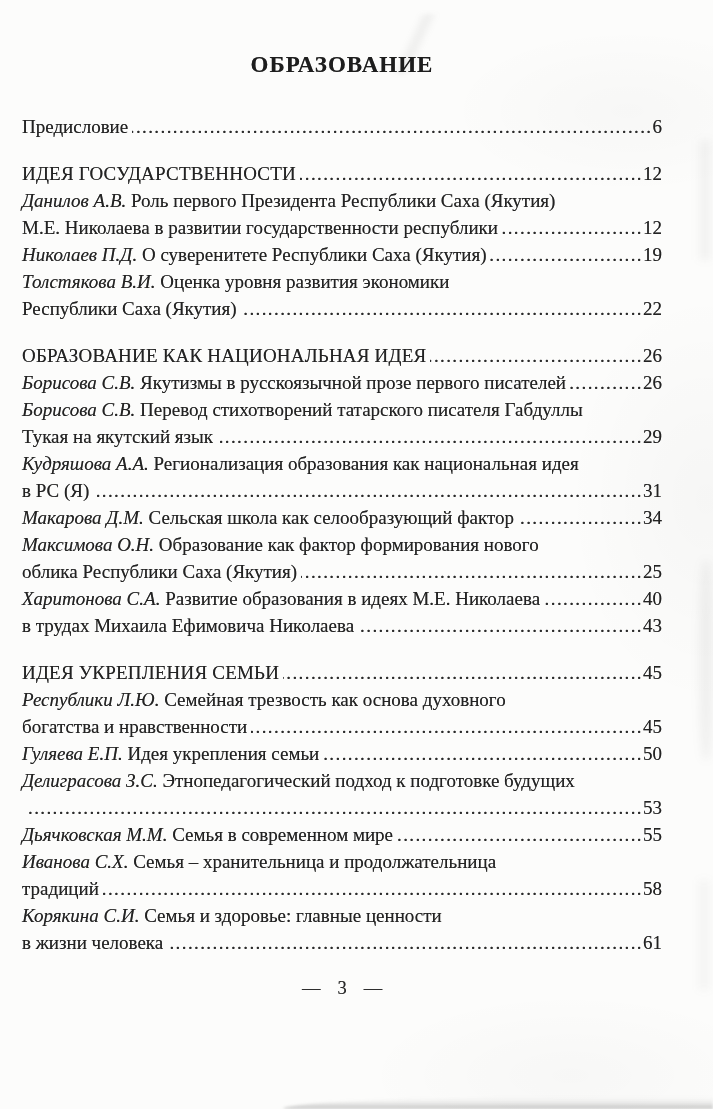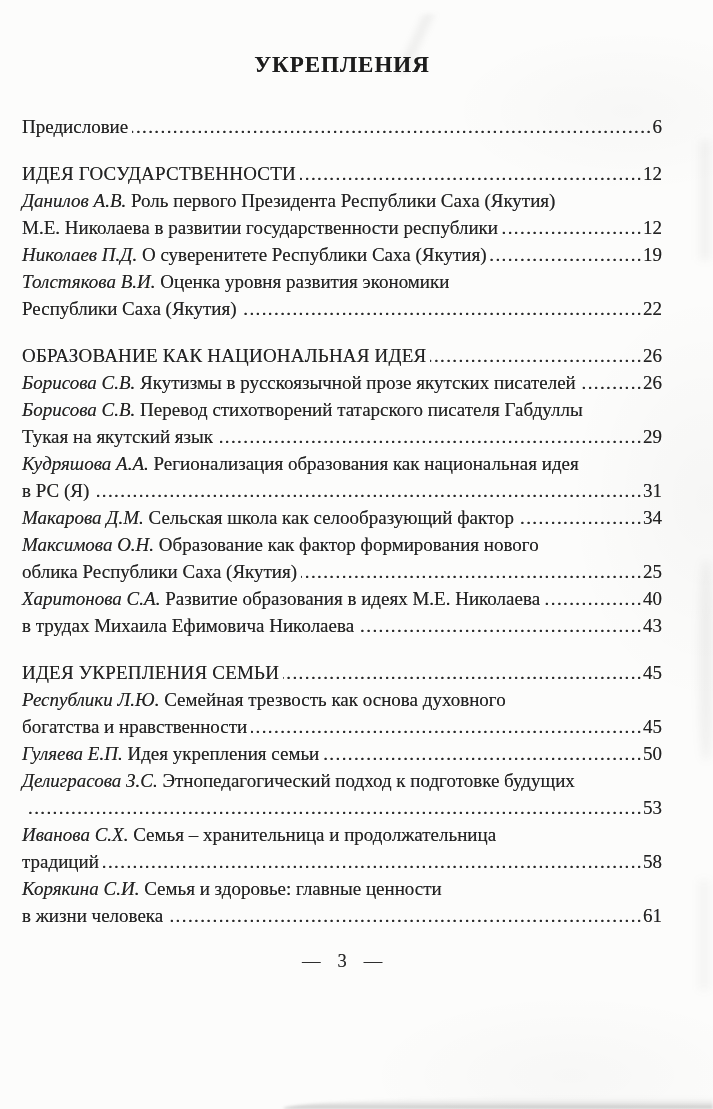--- a/index.html
+++ b/index.html
@@ -96,21 +96,21 @@
 <body>
 
 <div class="page">
   <div class="artifact artifact-streak"></div>
   <div class="artifact artifact-edge-1"></div>
   <div class="artifact artifact-edge-2"></div>
   <div class="artifact artifact-edge-3"></div>
   <div class="artifact artifact-bottom"></div>
 
   <div class="content">
-    <h1 class="doc-title">УКРЕПЛЕНИЯ</h1>
+    <h1 class="doc-title">ОБРАЗОВАНИЕ</h1>
 
     <div id="toc">
         <div class="toc-group">
           <div class="toc-line">
             <span class="line-text"><span>Предисловие</span></span>
             <span class="leader"></span>
             <span class="pagenum">6</span>
           </div>
         </div>
         <div class="toc-group">
@@ -141,21 +141,21 @@
             <span class="pagenum">22</span>
           </div>
         </div>
         <div class="toc-group">
           <div class="toc-line heading">
             <span class="line-text"><span>ОБРАЗОВАНИЕ КАК НАЦИОНАЛЬНАЯ ИДЕЯ</span></span>
             <span class="leader"></span>
             <span class="pagenum">26</span>
           </div>
           <div class="toc-line">
-            <span class="line-text"><span class="author">Борисова С.В.</span><span> Якутизмы в русскоязычной прозе якутских писателей</span></span>
+            <span class="line-text"><span class="author">Борисова С.В.</span><span> Якутизмы в русскоязычной прозе первого писателей</span></span>
             <span class="leader"></span>
             <span class="pagenum">26</span>
           </div>
           <div class="toc-line">
             <span class="line-text"><span class="author">Борисова С.В.</span><span> Перевод стихотворений татарского писателя Габдуллы</span></span>
           </div>
           <div class="toc-line">
             <span class="line-text"><span>Тукая на якутский язык</span></span>
             <span class="leader"></span>
             <span class="pagenum">29</span>
@@ -210,20 +210,25 @@
             <span class="line-text"><span class="author">Гуляева Е.П.</span><span> Идея укрепления семьи</span></span>
             <span class="leader"></span>
             <span class="pagenum">50</span>
           </div>
           <div class="toc-line">
             <span class="line-text"><span class="author">Делиграсова З.С.</span><span> Этнопедагогический подход к подготовке будущих</span></span>
           </div>
           <div class="toc-line">
             <span class="leader"></span>
             <span class="pagenum">53</span>
+          </div>
+          <div class="toc-line">
+            <span class="line-text"><span class="author">Дьячковская М.М.</span><span> Семья в современном мире</span></span>
+            <span class="leader"></span>
+            <span class="pagenum">55</span>
           </div>
           <div class="toc-line">
             <span class="line-text"><span class="author">Иванова С.Х.</span><span> Семья – хранительница и продолжательница</span></span>
           </div>
           <div class="toc-line">
             <span class="line-text"><span>традиций</span></span>
             <span class="leader"></span>
             <span class="pagenum">58</span>
           </div>
           <div class="toc-line">

